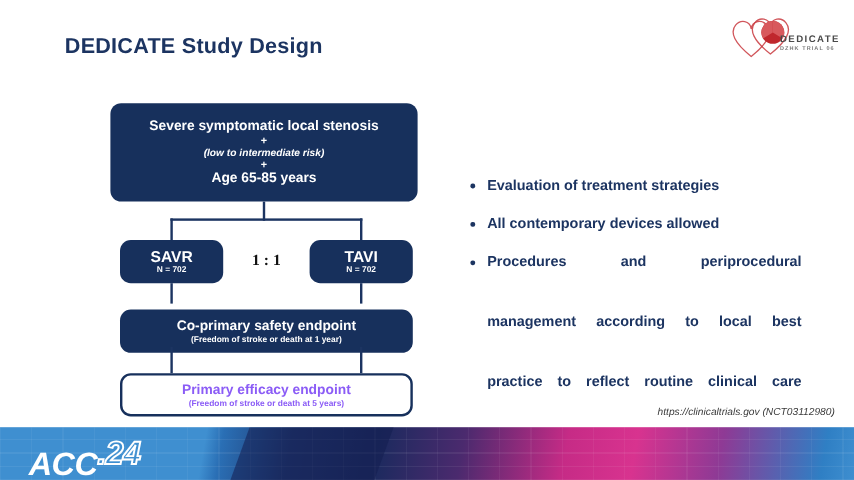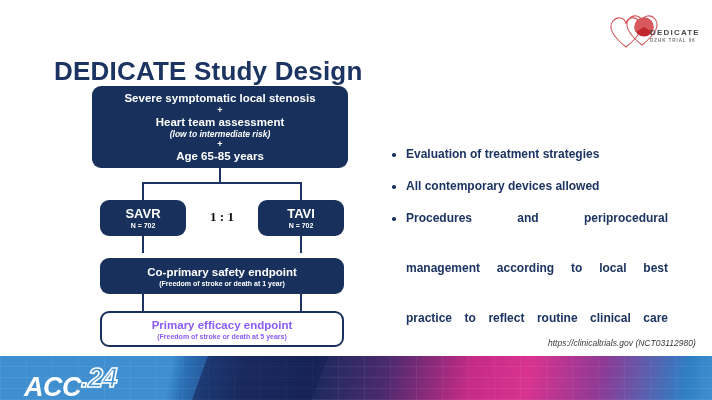--- a/index.html
+++ b/index.html
@@ -5,22 +5,22 @@
   html,body{margin:0;padding:0;}
   body{
     width:712px;height:400px;overflow:hidden;background:#ffffff;
     font-family:"Liberation Sans", sans-serif;
     -webkit-font-smoothing:antialiased;
   }
   .slide{position:relative;width:712px;height:400px;background:#fff;}
 
   
   .title{
-    position:absolute;left:54px;top:56px;
-    font-size:26px;font-weight:bold;color:#1c3461;letter-spacing:0.2px;
+    position:absolute;left:54px;top:28px;
+    font-size:18px;font-weight:bold;color:#1c3461;letter-spacing:0.2px;
     white-space:nowrap;
   }
 
   
   .logo{position:absolute;left:604px;top:10px;width:100px;height:42px;}
   .logo svg{display:block;}
   .logo-text{
     position:absolute;left:46px;top:18px;
     font-size:8px;font-weight:bold;color:#4a4a4a;letter-spacing:1.2px;
     line-height:9px;
@@ -145,21 +145,20 @@
     </svg>
     <div class="logo-text">DEDICATE</div>
     <div class="logo-sub">DZHK TRIAL 06</div>
   </div>
 
   <div class="flow">
 
     <div class="box" id="box-inclusion">
       <div class="b-main">Severe symptomatic local stenosis</div>
       <div class="b-plus">+</div>
-      <div class="b-main">Heart team assessment</div>
       <div class="b-ital">(low to intermediate risk)</div>
       <div class="b-plus">+</div>
       <div class="b-main">Age 65-85 years</div>
     </div>
 
     <div class="ln v" id="ln-stem"></div>
     <div class="ln h" id="ln-split"></div>
     <div class="ln v" id="ln-left-down"></div>
     <div class="ln v" id="ln-right-down"></div>
 

